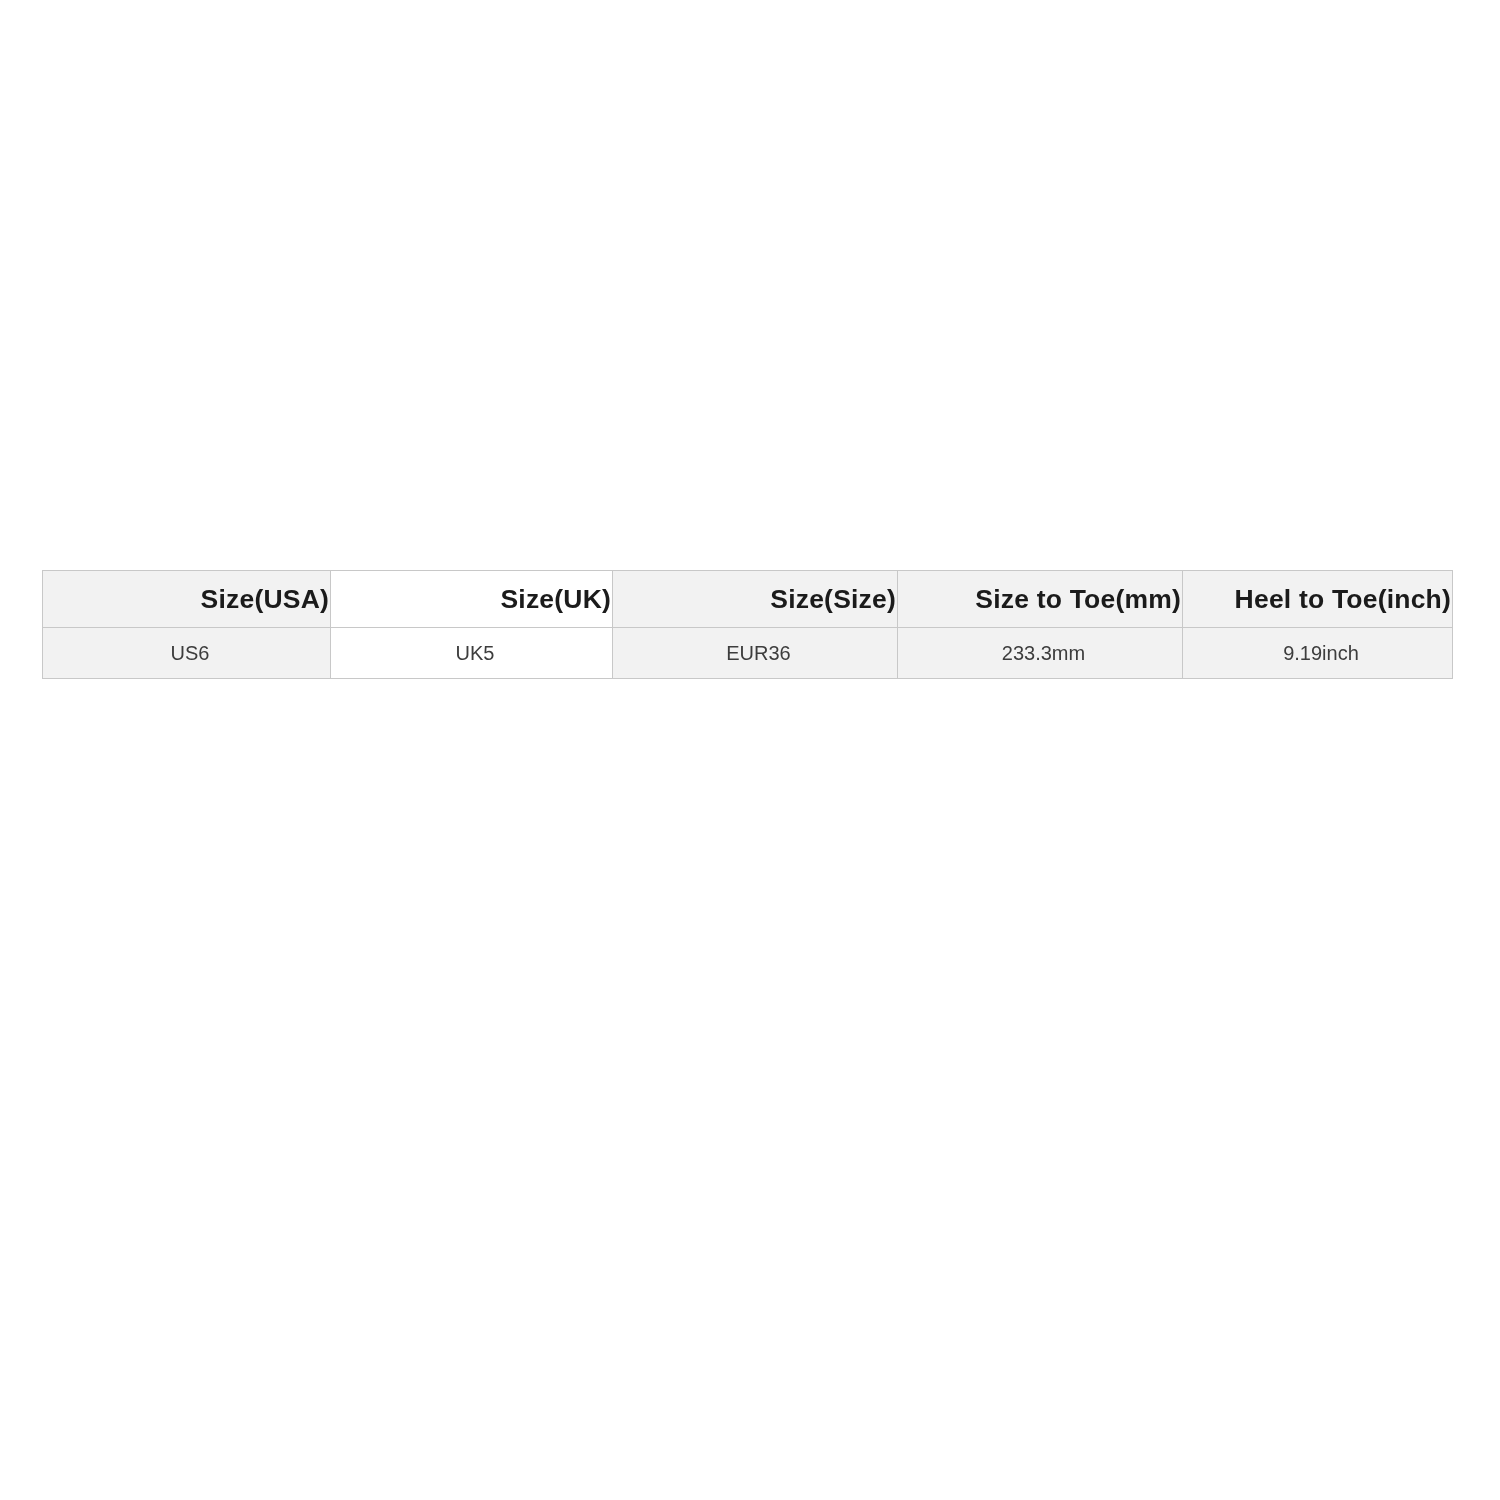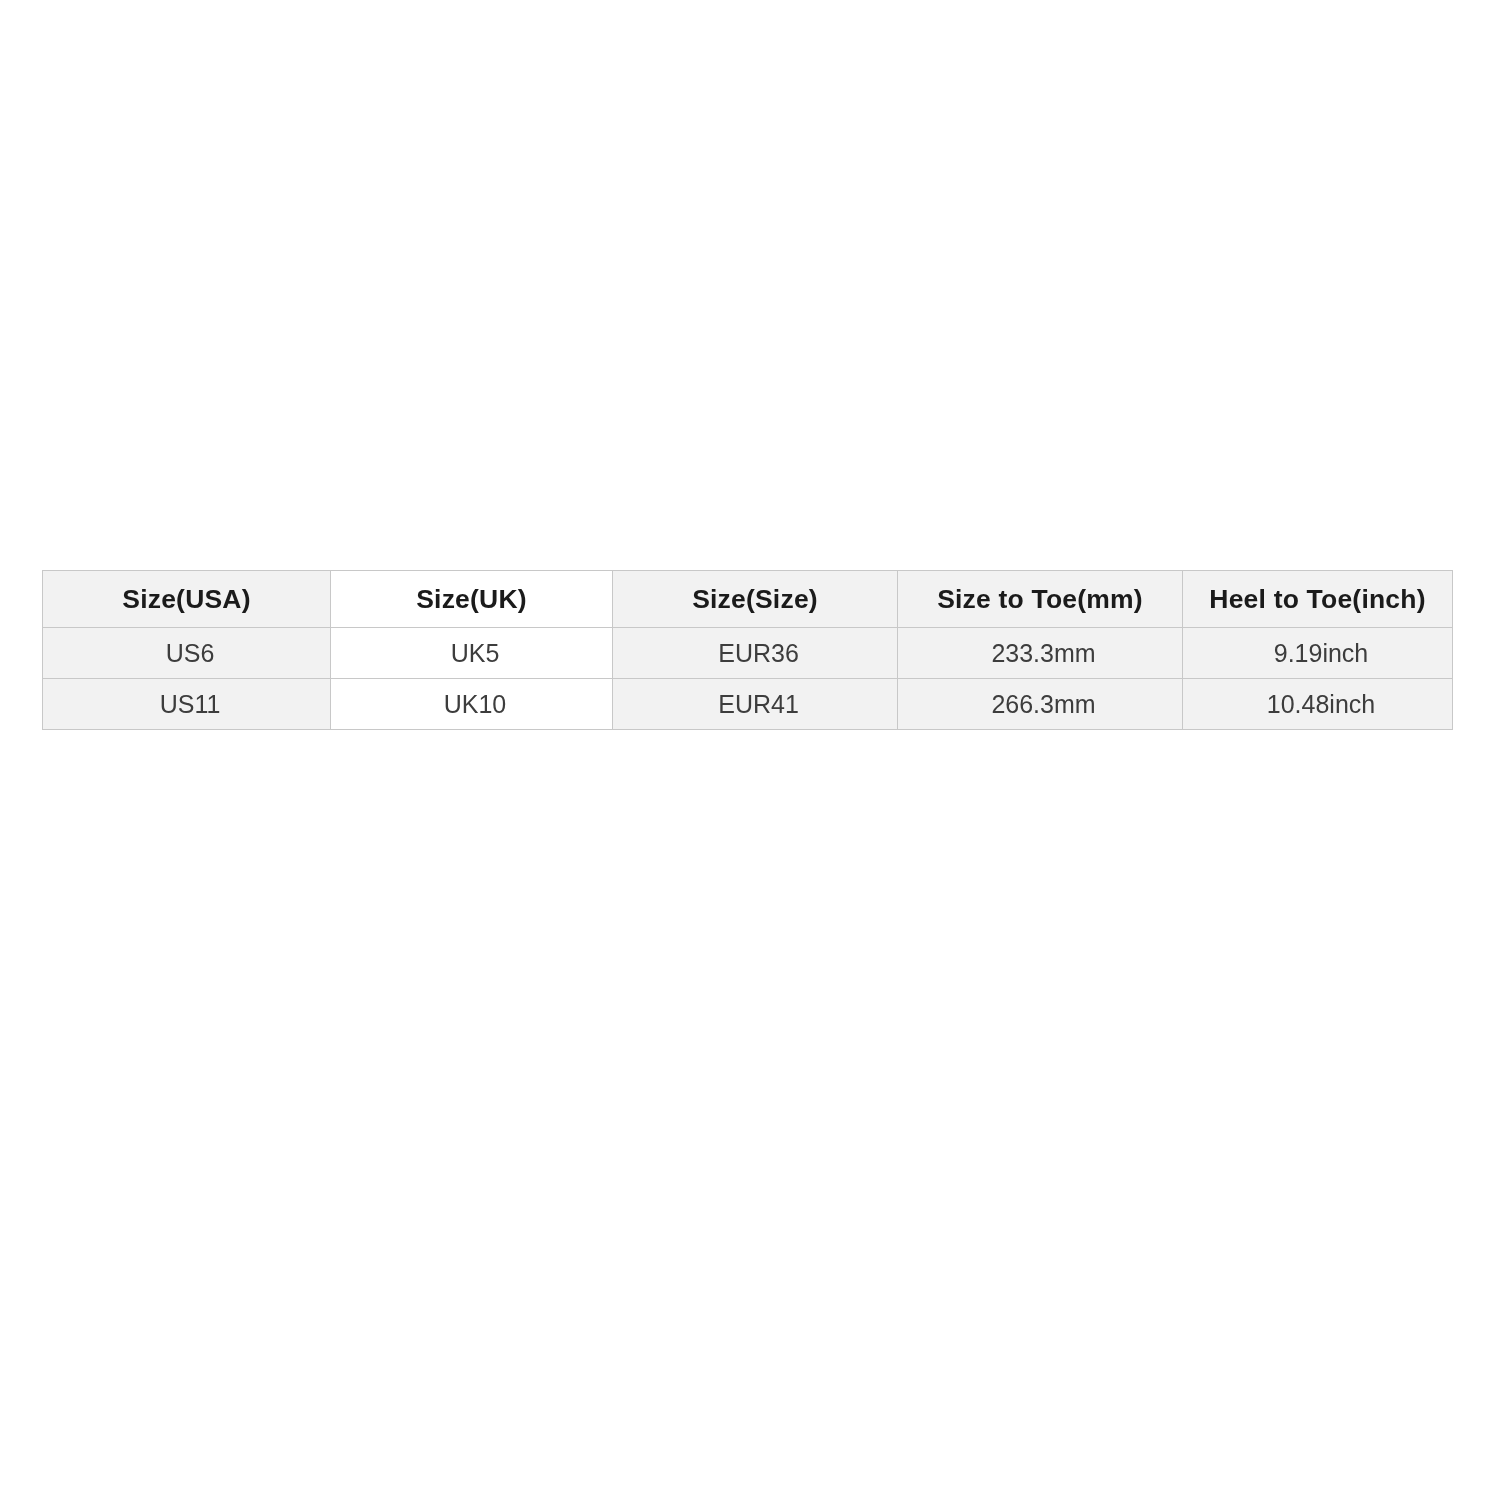--- a/index.html
+++ b/index.html
@@ -46,28 +46,29 @@
     vertical-align: middle;
     color: #3a3a3a;
   }
   table.size-chart thead th {
     height: 54px;
     font-size: 26.5px;
     font-weight: bold;
     color: #1b1b1b;
     background: #f2f2f2;
     letter-spacing: 0.2px;
+    text-align: right;
   }
   table.size-chart thead th.col-uk,
   table.size-chart tbody td.col-uk {
     background: #ffffff;
   }
   table.size-chart tbody td {
     height: 48px;
-    font-size: 25px;
+    font-size: 20px;
     font-weight: normal;
     background: #f2f2f2;
     color: #3d3d3d;
     padding-left: 8px;
   }
 </style>
 </head>
 <body>
 
 <div class="page">
@@ -90,23 +91,16 @@
         </tr>
       </thead>
       <tbody>
         <tr>
           <td>US6</td>
           <td class="col-uk">UK5</td>
           <td>EUR36</td>
           <td>233.3mm</td>
           <td>9.19inch</td>
         </tr>
-        <tr>
-          <td>US11</td>
-          <td class="col-uk">UK10</td>
-          <td>EUR41</td>
-          <td>266.3mm</td>
-          <td>10.48inch</td>
-        </tr>
       </tbody>
     </table>
   </div>
 </div>
 
 </body></html>

